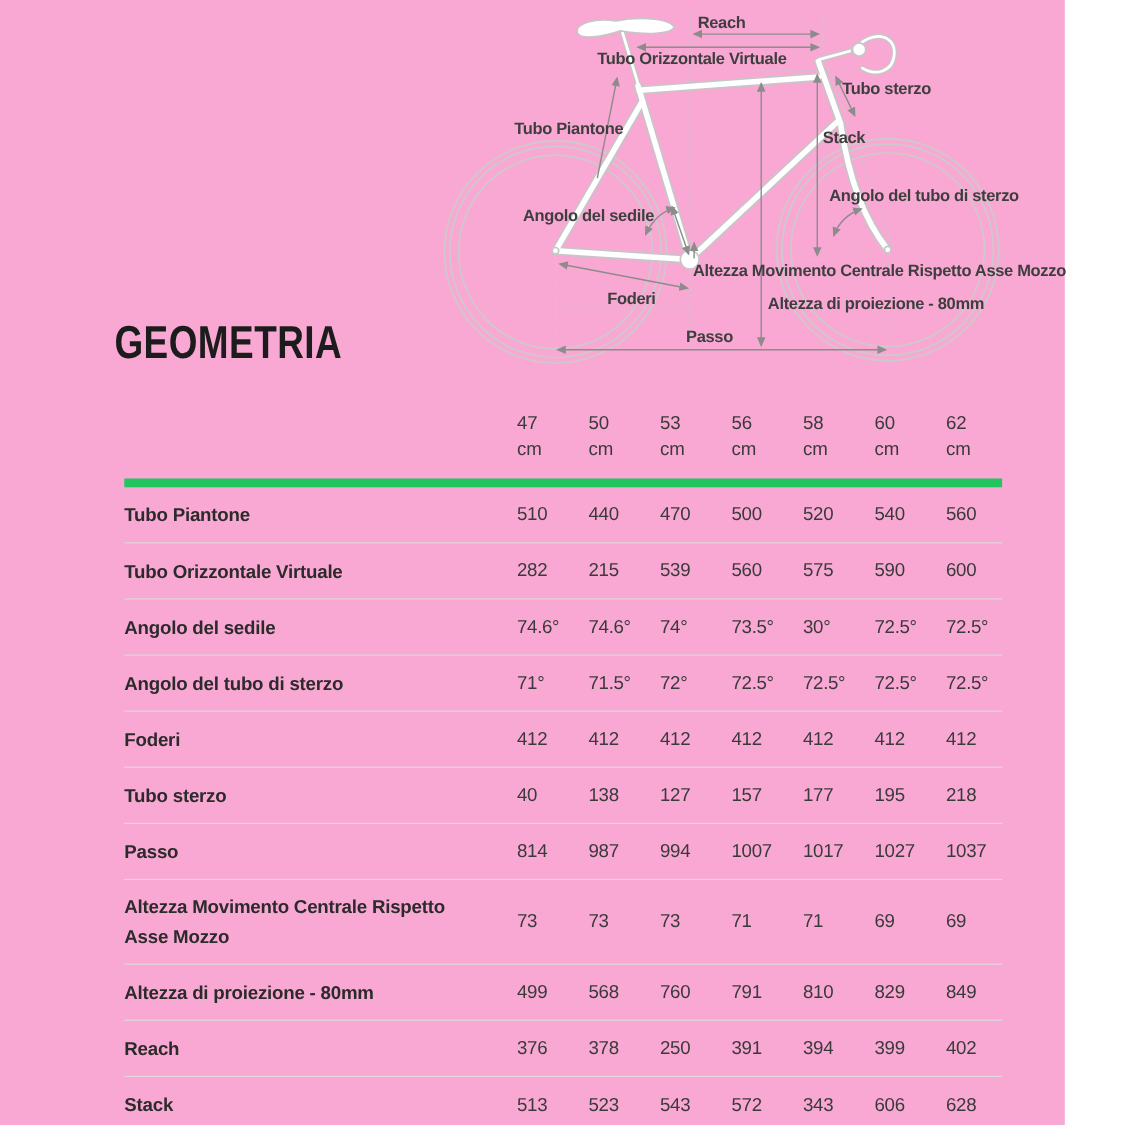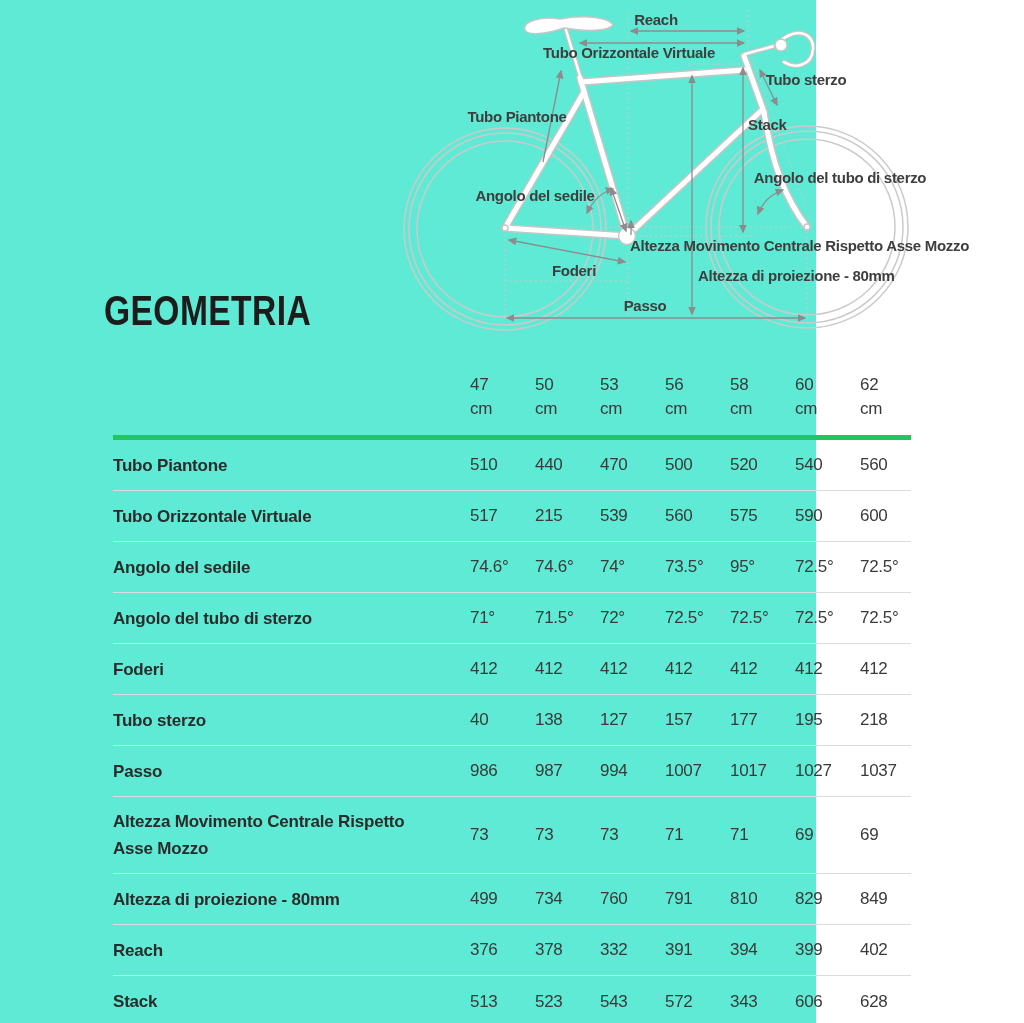--- a/index.html
+++ b/index.html
@@ -1,32 +1,32 @@
 <!DOCTYPE html>
 <html><head>
 <meta charset="utf-8">
 <style>
   html,body{margin:0;padding:0;background:#fff;}
   body{width:1024px;height:1023px;overflow:hidden;font-family:"Liberation Sans",sans-serif;}
-  .stage{position:relative;width:816px;height:1023px;background:#5eead4;}
+  .stage{position:relative;width:968px;height:1023px;background:#f9a8d4;}
 
   
   .diagram{position:absolute;left:0;top:0;width:1024px;height:340px;}
   .diagram text{font-family:"Liberation Sans",sans-serif;font-size:15px;font-weight:600;
                 fill:#3e3e3e;letter-spacing:-0.3px;}
 
   
   .title{position:absolute;left:104px;top:287px;margin:0;font-size:42px;font-weight:700;
          color:#1c1c1c;letter-spacing:0.5px;transform:scaleX(0.8);transform-origin:left center;
          white-space:nowrap;}
 
   
   .geo-table{position:absolute;left:113px;top:373px;width:798px;color:#3a3a3a;}
   .thead{display:grid;grid-template-columns:357px repeat(6,65px) auto;
-         padding-bottom:14px;border-bottom:5px solid #22c55e;}
+         padding-bottom:14px;border-bottom:8px solid #22c55e;}
   .th{font-size:17px;font-weight:500;line-height:24px;color:#3a3a3a;letter-spacing:-0.2px;}
   .trow{display:grid;grid-template-columns:357px repeat(6,65px) auto;
         align-items:center;min-height:51px;padding:11px 0;box-sizing:border-box;
         border-bottom:1px solid #dcdcdc;}
   .trow:last-child{border-bottom:none;}
   .tlabel{font-size:17px;font-weight:700;color:#2b2b2b;line-height:27px;
           padding-right:24px;letter-spacing:-0.2px;}
   .tcell{font-size:17px;font-weight:400;color:#3a3a3a;letter-spacing:-0.3px;}
 </style>
 </head>
@@ -171,35 +171,35 @@
           <div class="tcell">510</div>
           <div class="tcell">440</div>
           <div class="tcell">470</div>
           <div class="tcell">500</div>
           <div class="tcell">520</div>
           <div class="tcell">540</div>
           <div class="tcell">560</div>
         </div>
         <div class="trow">
           <div class="tlabel">Tubo Orizzontale Virtuale</div>
-          <div class="tcell">517</div>
+          <div class="tcell">282</div>
           <div class="tcell">215</div>
           <div class="tcell">539</div>
           <div class="tcell">560</div>
           <div class="tcell">575</div>
           <div class="tcell">590</div>
           <div class="tcell">600</div>
         </div>
         <div class="trow">
           <div class="tlabel">Angolo del sedile</div>
           <div class="tcell">74.6°</div>
           <div class="tcell">74.6°</div>
           <div class="tcell">74°</div>
           <div class="tcell">73.5°</div>
-          <div class="tcell">95°</div>
+          <div class="tcell">30°</div>
           <div class="tcell">72.5°</div>
           <div class="tcell">72.5°</div>
         </div>
         <div class="trow">
           <div class="tlabel">Angolo del tubo di sterzo</div>
           <div class="tcell">71°</div>
           <div class="tcell">71.5°</div>
           <div class="tcell">72°</div>
           <div class="tcell">72.5°</div>
           <div class="tcell">72.5°</div>
@@ -221,53 +221,53 @@
           <div class="tcell">40</div>
           <div class="tcell">138</div>
           <div class="tcell">127</div>
           <div class="tcell">157</div>
           <div class="tcell">177</div>
           <div class="tcell">195</div>
           <div class="tcell">218</div>
         </div>
         <div class="trow">
           <div class="tlabel">Passo</div>
-          <div class="tcell">986</div>
+          <div class="tcell">814</div>
           <div class="tcell">987</div>
           <div class="tcell">994</div>
           <div class="tcell">1007</div>
           <div class="tcell">1017</div>
           <div class="tcell">1027</div>
           <div class="tcell">1037</div>
         </div>
         <div class="trow">
           <div class="tlabel">Altezza Movimento Centrale Rispetto Asse Mozzo</div>
           <div class="tcell">73</div>
           <div class="tcell">73</div>
           <div class="tcell">73</div>
           <div class="tcell">71</div>
           <div class="tcell">71</div>
           <div class="tcell">69</div>
           <div class="tcell">69</div>
         </div>
         <div class="trow">
           <div class="tlabel">Altezza di proiezione - 80mm</div>
           <div class="tcell">499</div>
-          <div class="tcell">734</div>
+          <div class="tcell">568</div>
           <div class="tcell">760</div>
           <div class="tcell">791</div>
           <div class="tcell">810</div>
           <div class="tcell">829</div>
           <div class="tcell">849</div>
         </div>
         <div class="trow">
           <div class="tlabel">Reach</div>
           <div class="tcell">376</div>
           <div class="tcell">378</div>
-          <div class="tcell">332</div>
+          <div class="tcell">250</div>
           <div class="tcell">391</div>
           <div class="tcell">394</div>
           <div class="tcell">399</div>
           <div class="tcell">402</div>
         </div>
         <div class="trow">
           <div class="tlabel">Stack</div>
           <div class="tcell">513</div>
           <div class="tcell">523</div>
           <div class="tcell">543</div>

